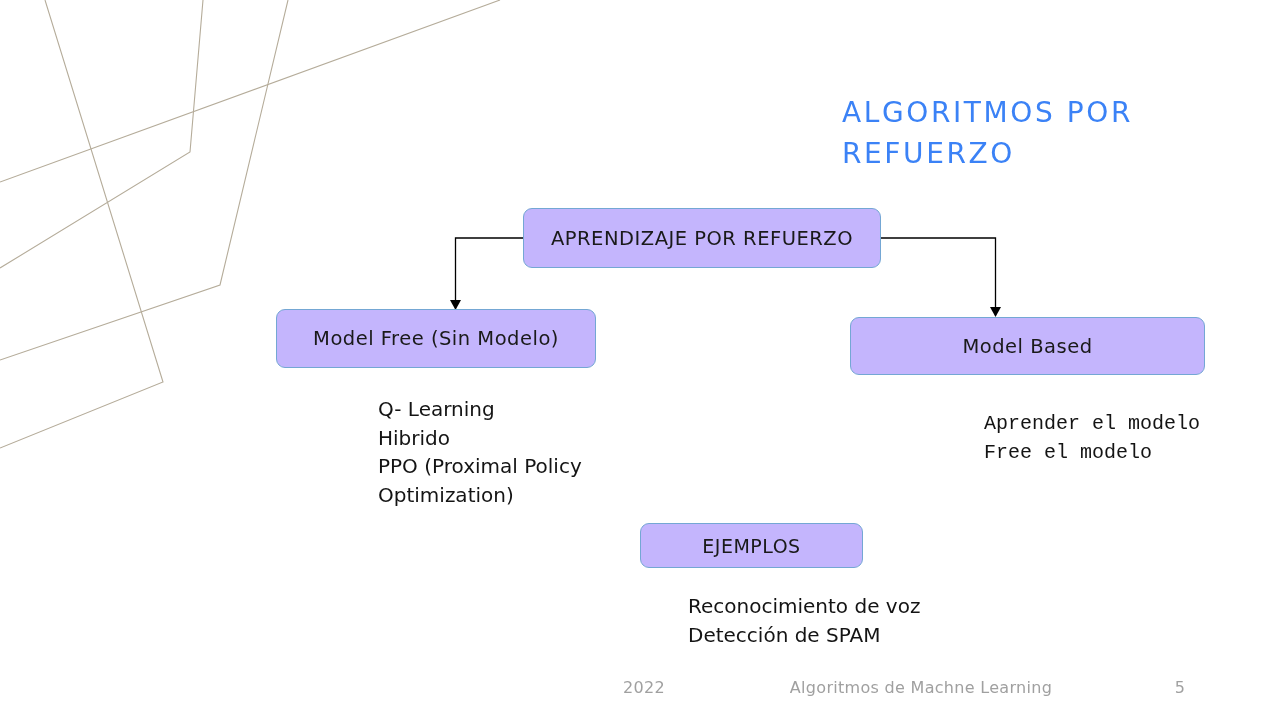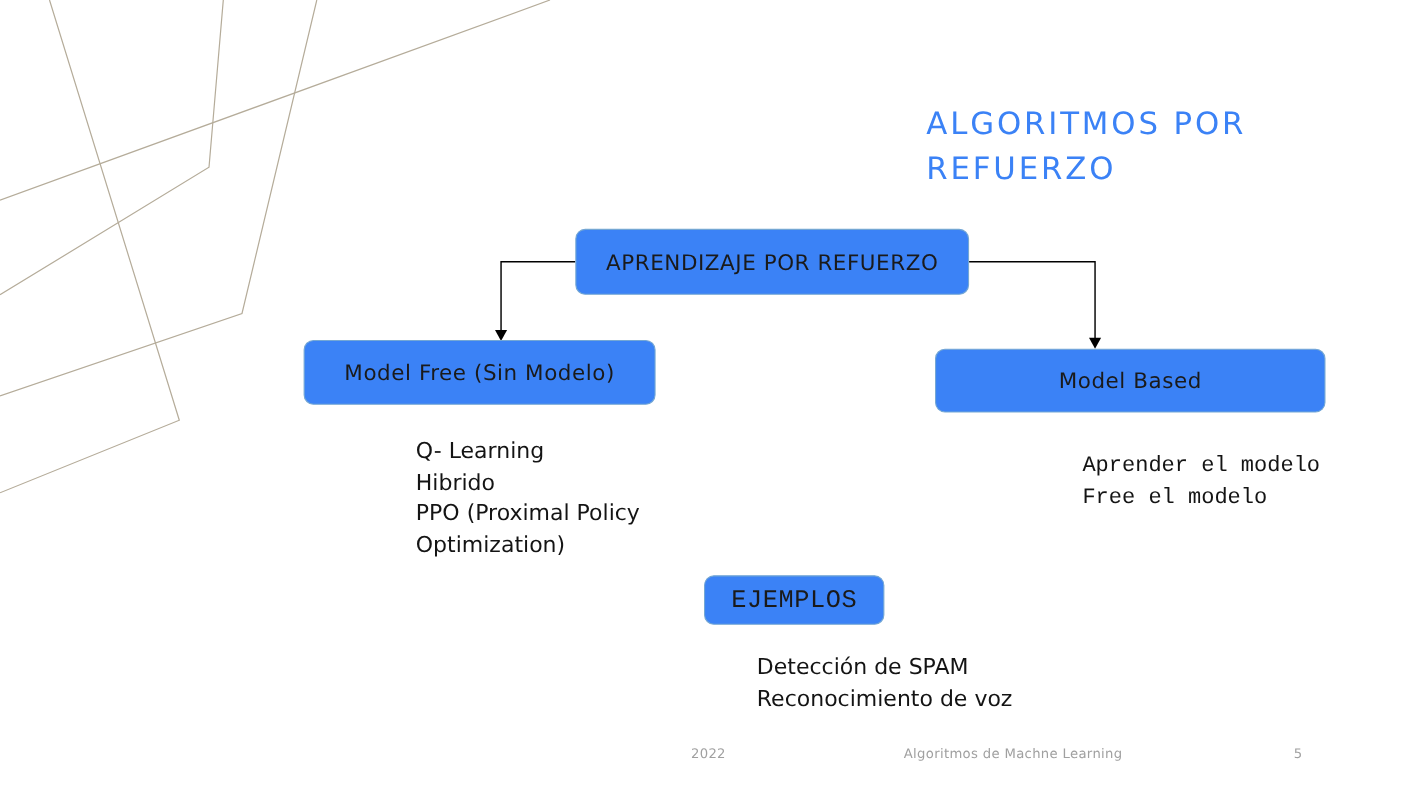--- a/index.html
+++ b/index.html
@@ -26,52 +26,52 @@
     font-size: 28px;
     font-weight: 400;
     letter-spacing: 2.6px;
     line-height: 41px;
     color: #3b82f6;
     text-transform: uppercase;
     z-index: 2;
   }
   .node {
     position: absolute;
-    background: #3b82f6;
+    background: #c4b5fd;
     border: 1.3px solid #74a7d4;
     border-radius: 9px;
     display: flex;
     align-items: center;
     justify-content: center;
     box-sizing: border-box;
     font-size: 19.5px;
     letter-spacing: 0.5px;
     color: #1a1a1a;
     z-index: 2;
     white-space: nowrap;
   }
   .node-root   { left: 523px; top: 208px; width: 358px; height: 60px; }
   .node-left   { left: 276px; top: 309px; width: 320px; height: 59px; }
   .node-right  { left: 818px; top: 317px; width: 355px; height: 58px; margin-left: 32px; }
-  .node-examples { left: 640px; top: 523px; width: 164px; height: 45px; font-size: 23px; font-family: Liberation Mono, monospace; }
+  .node-examples { left: 640px; top: 523px; width: 223px; height: 45px; font-size: 19px; }
   .text-list {
     position: absolute;
     font-size: 20px;
     line-height: 28.5px;
     color: #141414;
     z-index: 2;
     white-space: nowrap;
   }
   .list-model-free { left: 378px; top: 395px; }
   .list-model-based { left: 984px; top: 409px; line-height: 29px; font-family: Liberation Mono, monospace; }
   .list-examples { left: 688px; top: 592px; line-height: 29px; }
   .footer-item {
     position: absolute;
     top: 678px;
-    font-size: 12px;
+    font-size: 16px;
     letter-spacing: 0.3px;
     color: #a0a0a0;
     z-index: 2;
     text-align: center;
   }
   .footer-date   { left: 598px; width: 92px; }
   .footer-course { left: 771px; width: 300px; }
   .footer-page   { left: 1166px; width: 28px; }
 </style>
 </head>
@@ -120,21 +120,21 @@
     <div>PPO (Proximal Policy</div>
     <div>Optimization)</div>
   </div>
 
   <div class="text-list list-model-based">
     <div>Aprender el modelo</div>
     <div>Free el modelo</div>
   </div>
 
   <div class="text-list list-examples">
+    <div>Reconocimiento de voz</div>
     <div>Detección de SPAM</div>
-    <div>Reconocimiento de voz</div>
   </div>
 
   <div class="footer-item footer-date">2022</div>
   <div class="footer-item footer-course">Algoritmos de Machne Learning</div>
   <div class="footer-item footer-page">5</div>
 
 </div>
 
 </body></html>

